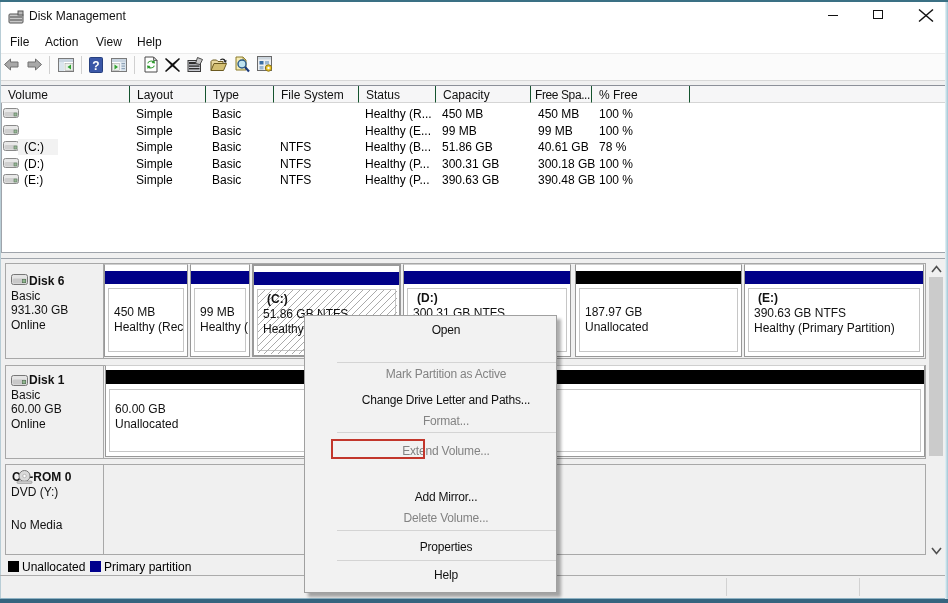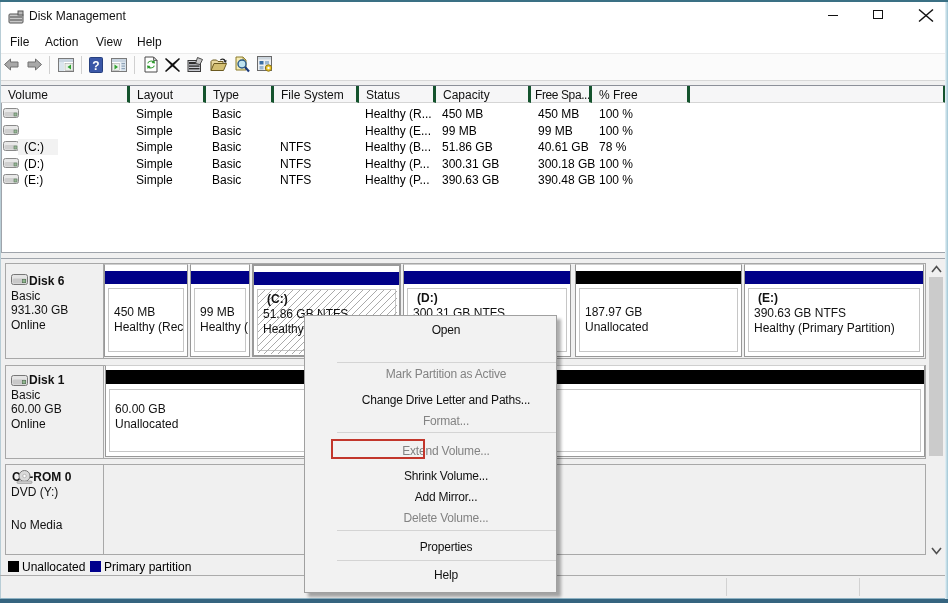--- a/index.html
+++ b/index.html
@@ -22,21 +22,21 @@
 
 #menubar { position:absolute; left:1px; top:32px; width:946px; height:21px; background:#fff; color:#111; }
 #menubar span { position:absolute; top:3px; }
 
 
 #toolbar { position:absolute; left:1px; top:53px; width:946px; height:28px; background:#fbfbfb; border-top:1px solid #ececec; border-bottom:1px solid #d8d8d8; }
 .tsep { position:absolute; top:56px; width:1px; height:18px; background:#d0d0d0; }
 
 
 #listpane { position:absolute; left:1px; top:85px; width:946px; height:168px; background:#fff; border:1px solid #9fa4ab; border-top:1px solid #8c9099; }
-.hcell { position:absolute; top:0; height:17px; white-space:nowrap; overflow:hidden; background:#f6f6f7; border-right:3px solid #14532d; border-bottom:1px solid #d5d5d5; padding:2px 0 0 7px; color:#111; }
+.hcell { position:absolute; top:0; height:17px; white-space:nowrap; overflow:hidden; background:#f6f6f7; border-right:1px solid #14532d; border-bottom:1px solid #d5d5d5; padding:2px 0 0 7px; color:#111; }
 .lrow { position:absolute; left:0; width:946px; height:17px; }
 .lrow span { position:absolute; top:2px; white-space:nowrap; }
 .c0 { left:24px; } .c1 { left:136px; } .c2 { left:212px; } .c3 { left:280px; }
 .c4 { left:365px; } .c5 { left:442px; } .c6 { left:538px; } .c7 { left:599px; }
 
 
 #bottompane { position:absolute; left:1px; top:258px; width:946px; height:317px; background:#f0f0f0; border-top:1px solid #9fa4ab; }
 .diskrow { position:absolute; left:5px; width:921px; border:1px solid #a8a8a8; background:#f0f0f0; }
 .dpanel { position:absolute; left:0; top:0; width:98px; height:100%; border-right:1px solid #a8a8a8; background:#f0f0f0; padding:8px 0 0 5px; line-height:14.6px; color:#111; }
 .seg { position:absolute; background:#fff; border:1px solid #989898; border-top:1px solid #cfcfcf; }
@@ -351,21 +351,20 @@
 <div id="botborder"></div>
 
 <div id="cmenu">
   <div class="mi" style="top:4px">Open</div>
   <div class="msep" style="top:46px"></div>
   <div class="mi dis" style="top:48px">Mark Partition as Active</div>
   <div class="mi" style="top:74px">Change Drive Letter and Paths...</div>
   <div class="mi dis" style="top:95px">Format...</div>
   <div class="msep" style="top:116px"></div>
   <div class="mi dis" style="top:125px">Extend Volume...</div>
-  <div class="mi" style="top:150px">Shrink Volume...</div>
   <div class="mi" style="top:171px">Add Mirror...</div>
   <div class="mi dis" style="top:192px">Delete Volume...</div>
   <div class="msep" style="top:214px"></div>
   <div class="mi" style="top:221px">Properties</div>
   <div class="msep" style="top:244px"></div>
   <div class="mi" style="top:249px">Help</div>
 </div>
 <div id="redbox"></div>
 
 </body></html>

